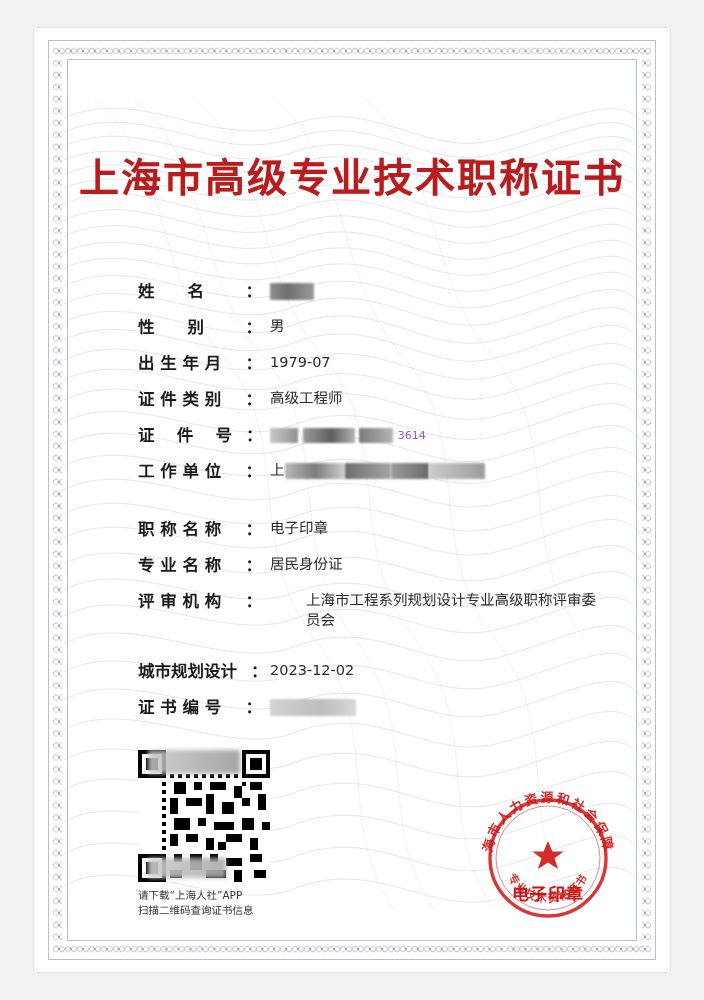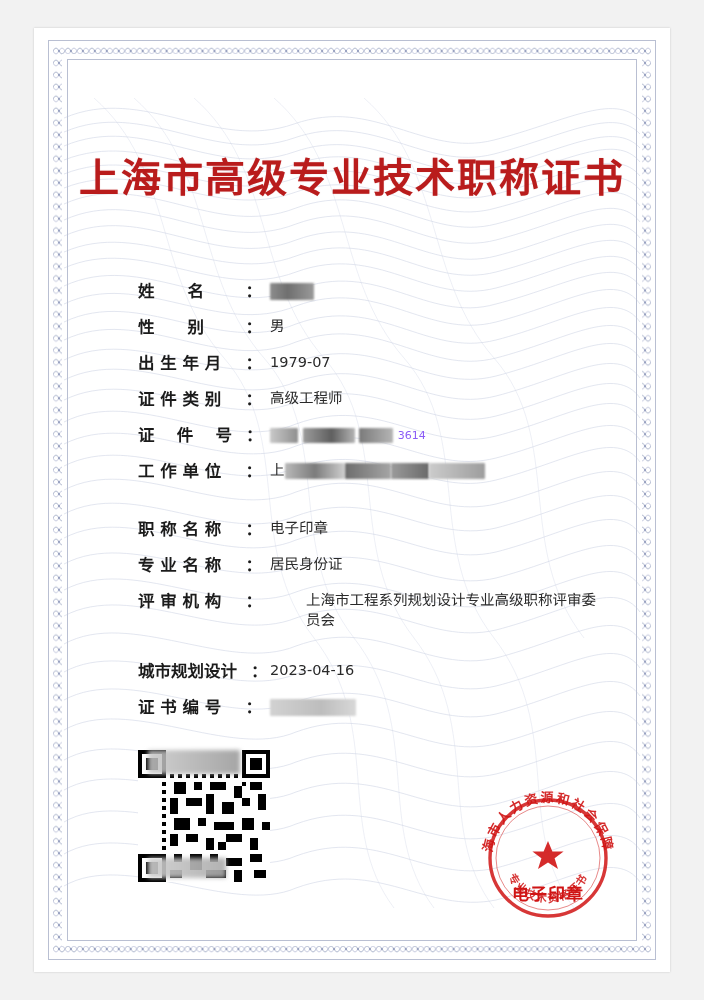--- a/index.html
+++ b/index.html
@@ -347,21 +347,21 @@
       <div class="field-value wide">上海市工程系列规划设计专业高级职称评审委员会</div>
     </div>
 
     <div class="gap-md"></div>
 
     <div class="field-row">
       <div class="field-label">
           <span>城市规划设计</span>
           <span class="colon">：</span>
         </div>
-      <div class="field-value">2023-04-16</div>
+      <div class="field-value">2023-12-02</div>
     </div>
 
     <div class="field-row">
       <div class="field-label">
           <span>证 书 编 号</span>
           <span class="colon">：</span>
         </div>
       <div class="field-value"><span class="redact redact-j"></span></div>
     </div>
 
@@ -440,20 +440,24 @@
             <rect x="17" y="30" width="5" height="2"></rect>
           <rect x="24" y="30" width="2" height="3"></rect>
             <rect x="29" y="30" width="3" height="2"></rect>
           <rect x="20" y="23" width="2" height="2"></rect>
             <rect x="26" y="8" width="1" height="1"></rect>
         </g>
       </svg>
       <div class="qr-blur"></div>
       <div class="qr-blur2"></div>
     </div>
+    <div class="qr-caption">
+      <div>请下载“上海人社”APP</div>
+      <div>扫描二维码查询证书信息</div>
+    </div>
   </div>
 
   <div class="seal">
     <svg width="148" height="148" viewBox="0 0 148 148" xmlns="http://www.w3.org/2000/svg">
       <defs>
         <path id="arcTop" d="M 18,74 A 56,56 0 0 1 130,74"></path>
         <path id="arcBottom" d="M 30,74 A 44,44 0 0 0 118,74"></path>
       </defs>
       <circle cx="74" cy="74" r="58" fill="none" stroke="#d01414" stroke-width="3.4" opacity="0.85"></circle>
       <circle cx="74" cy="74" r="52" fill="none" stroke="#d01414" stroke-width="1" opacity="0.5"></circle>

